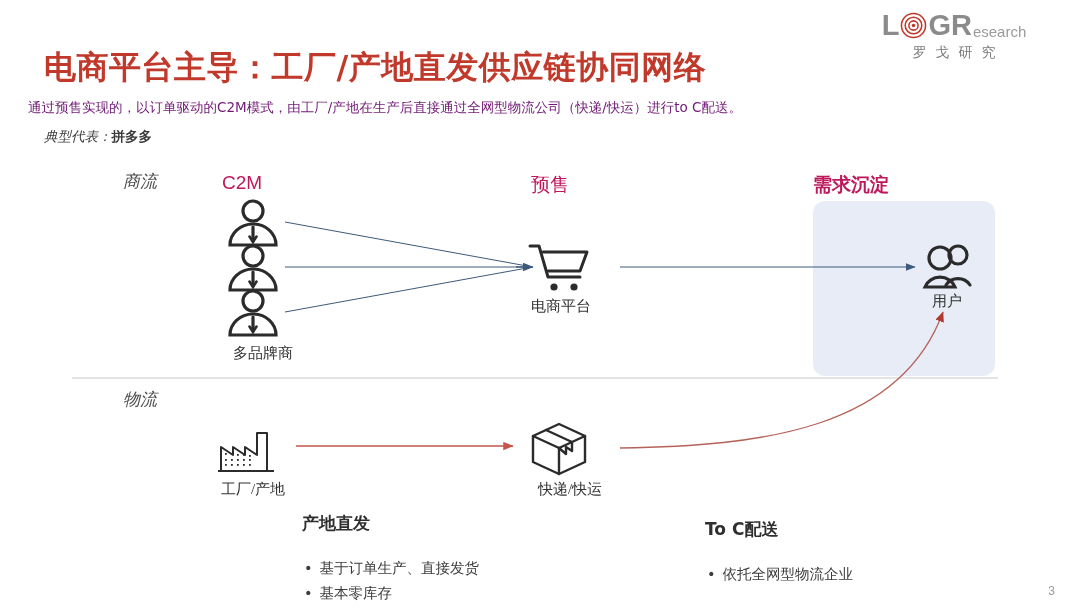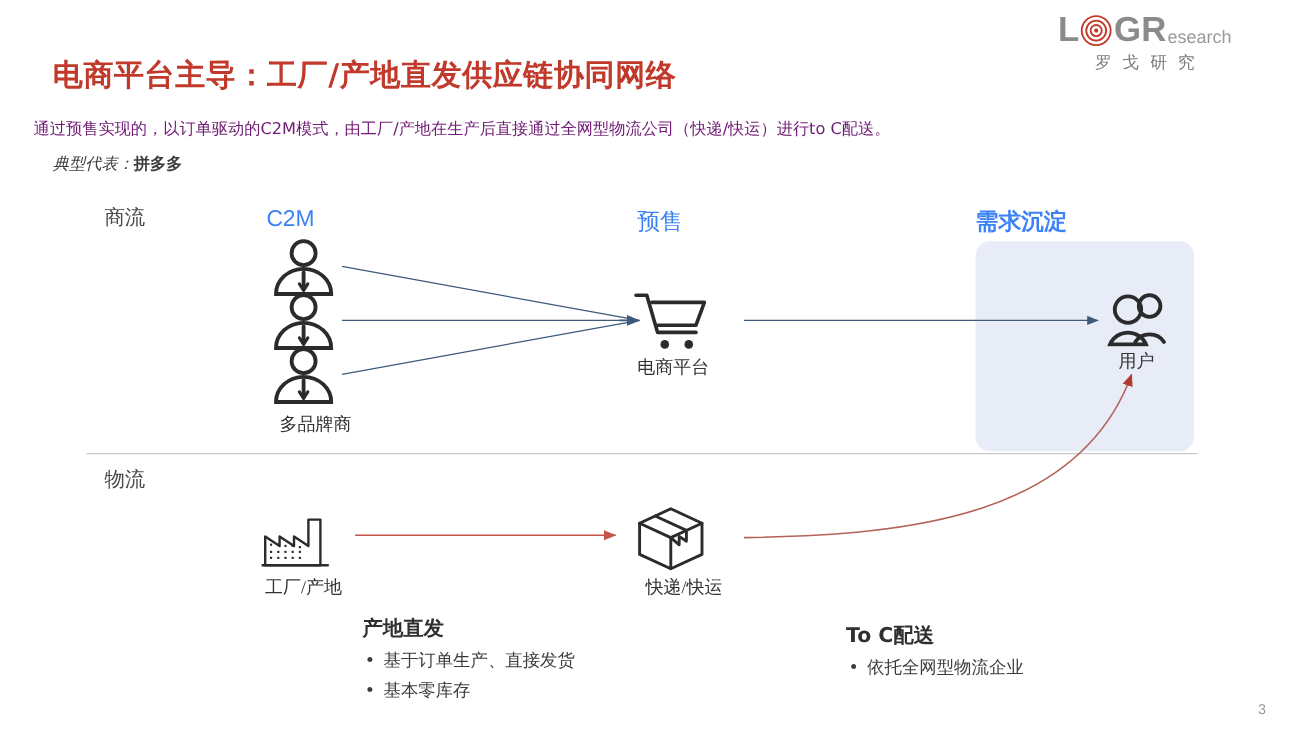--- a/index.html
+++ b/index.html
@@ -62,21 +62,21 @@
     letter-spacing: 9px;
     padding-left: 9px;
     font-family: "DejaVu Sans", sans-serif;
   }
 
   
   #title {
     position: absolute;
     left: 44px;
     top: 46px;
-    font-size: 25px;
+    font-size: 32px;
     font-weight: bold;
     color: #c0392b;
     letter-spacing: 0.5px;
     font-family: "DejaVu Sans", sans-serif;
     white-space: nowrap;
   }
   #subtitle {
     position: absolute;
     left: 28px;
     top: 99px;
@@ -107,32 +107,34 @@
     left: 0;
     top: 0;
     width: 1080px;
     height: 608px;
     pointer-events: none;
   }
 
   
   .lane-label {
     position: absolute;
+    font-style: italic;
     font-size: 17px;
     color: #4a4a4a;
     font-family: "DejaVu Sans", sans-serif;
+    margin-left: 36px;
   }
   #lane-commerce { left: 87px; top: 170px; }
   #lane-logistics { left: 87px; top: 388px; }
 
   
   .stage-heading {
     position: absolute;
     font-size: 19px;
-    color: #3b82f6;
+    color: #be185d;
     font-family: "DejaVu Sans", sans-serif;
     white-space: nowrap;
   }
   #stage-c2m { left: 222px; top: 172px; font-family: "Liberation Sans", sans-serif; }
   #stage-presale { left: 531px; top: 172px; }
   #stage-demand { left: 813px; top: 172px; font-weight: bold; }
 
   
   #demand-panel {
     position: absolute;
@@ -174,21 +176,21 @@
 
   
   .note-block {
     position: absolute;
     font-family: "DejaVu Sans", sans-serif;
   }
   .note-title {
     font-size: 17px;
     font-weight: bold;
     color: #2f2f2f;
-    margin-bottom: 6px;
+    margin-bottom: 24px;
     white-space: nowrap;
   }
   .note-item {
     font-size: 14.5px;
     color: #3c3c3c;
     white-space: nowrap;
     margin-bottom: 6px;
     padding-left: 2px;
   }
   .note-item::before {

